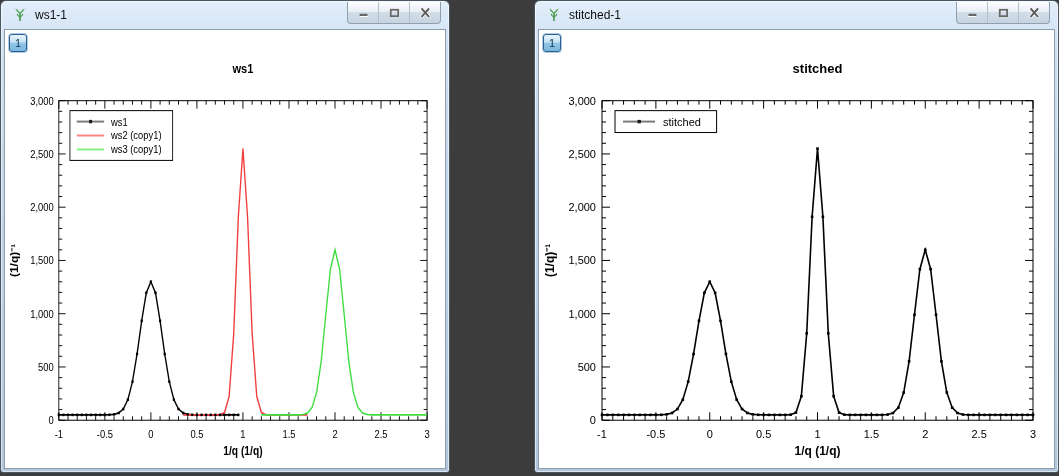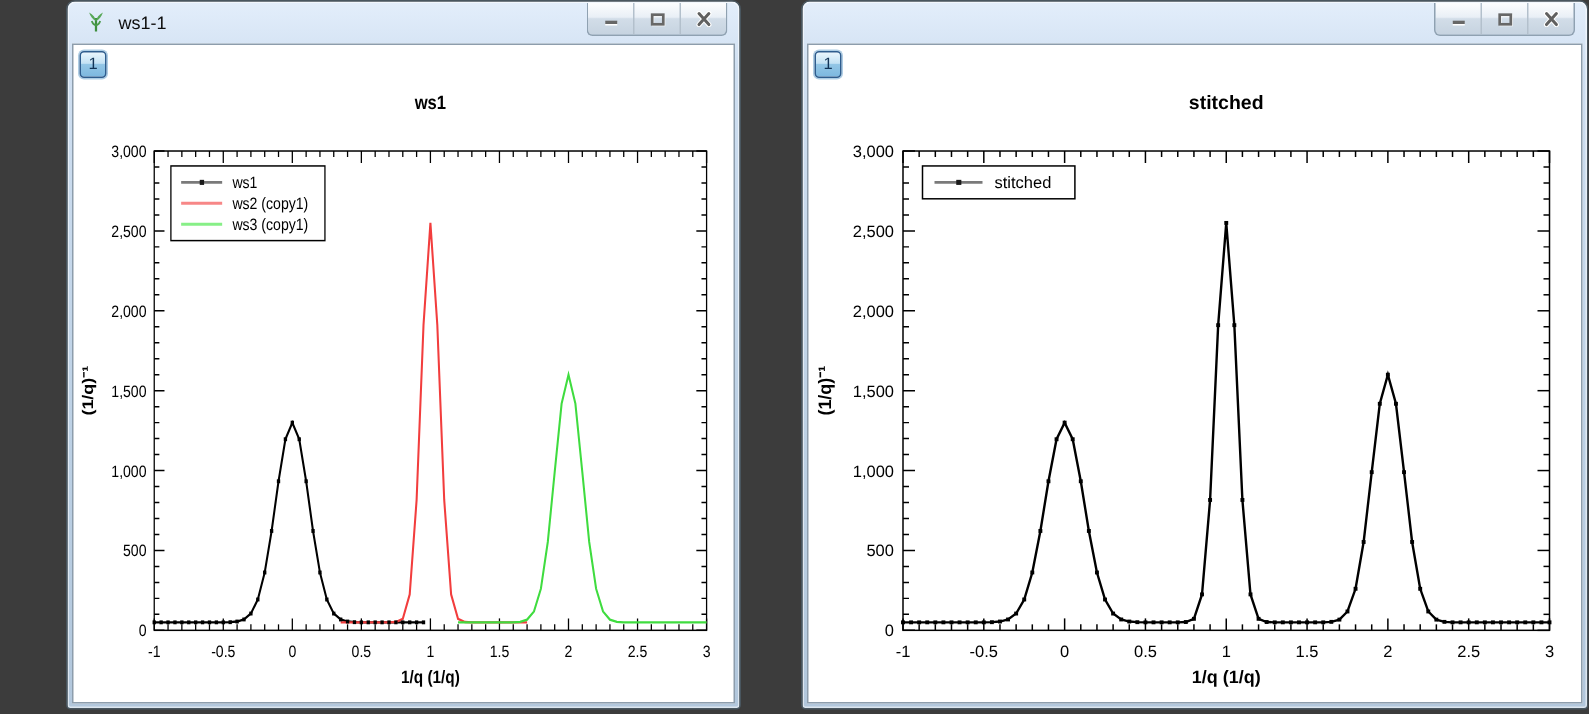--- a/index.html
+++ b/index.html
@@ -9,21 +9,21 @@
     position:relative; overflow:hidden;
     font-family:"Liberation Sans", sans-serif;
   }
   .window {
     position:absolute; top:0; height:473px; box-sizing:border-box;
     background:linear-gradient(180deg,#e3eefb 0%,#cfdff1 10%,#bdd1e5 60%,#b2c7dc 100%);
     border:1px solid #49565f;
     border-radius:6px 6px 3px 3px;
     box-shadow:inset 0 0 0 1px rgba(255,255,255,0.55);
   }
-  .window.left  { left:0;    width:450px;margin-left:44px; }
+  .window.left  { left:0;    width:450px; }
   .window.right { left:534px; width:525px; }
   .titlebar {
     height:27px; display:flex; align-items:center; padding-left:11px;
   }
   .win-icon { width:16px; height:16px; margin-right:7px; flex:0 0 auto; }
   .title { font-size:12px; color:#0d0d0d; }
   .caption {
     position:absolute; top:1px; right:8px; height:21px; width:92px;
     display:flex;
     background:linear-gradient(#fcfdfe,#e9eff6 45%,#d2dde8 50%,#c6d3e0 100%);
@@ -310,20 +310,30 @@
           <line x1="84" y1="106" x2="116" y2="106" stroke="#f78787" stroke-width="2"></line>
           <text x="124" y="110" class="legend-label">ws2 (copy1)</text>
           <line x1="84" y1="120" x2="116" y2="120" stroke="#87ef87" stroke-width="2"></line>
           <text x="124" y="124" class="legend-label">ws3 (copy1)</text>
         </g>
       </svg>
   </div>
 </div>
 
 <div class="window right">
+  <div class="titlebar">
+    <svg class="win-icon" viewBox="0 0 16 16">
+      <path d="M8 14 L8 5" stroke="#3e8e3e" stroke-width="1.5" fill="none"></path>
+      <path d="M8 7 C6 6 4.2 4 3.4 1.3 C6 2.8 7.6 4.6 8 7 Z" fill="#58a858"></path>
+      <path d="M8 7 C10 6 11.8 4 12.6 1.3 C10 2.8 8.4 4.6 8 7 Z" fill="#58a858"></path>
+      <path d="M8 10 C6.8 9.6 5.6 8.6 5.2 7" stroke="#4a9a4a" stroke-width="1.1" fill="none"></path>
+      <path d="M8 10 C9.2 9.6 10.4 8.6 10.8 7" stroke="#4a9a4a" stroke-width="1.1" fill="none"></path>
+    </svg>
+    <span class="title">stitched-1</span>
+  </div>
   <div class="caption">
     <div class="cap-btn">
       <svg width="11" height="10" viewBox="0 0 11 10">
         <rect x="1.5" y="6.8" width="8" height="2.2" fill="#fff"></rect>
         <rect x="1.5" y="5.8" width="8" height="2.2" fill="#676767"></rect>
       </svg>
     </div>
     <div class="cap-btn">
       <svg width="11" height="10" viewBox="0 0 11 10">
         <rect x="1.8" y="1.8" width="7.4" height="6.4" fill="none" stroke="#fff" stroke-width="1.4" transform="translate(0.6,0.6)"></rect>

